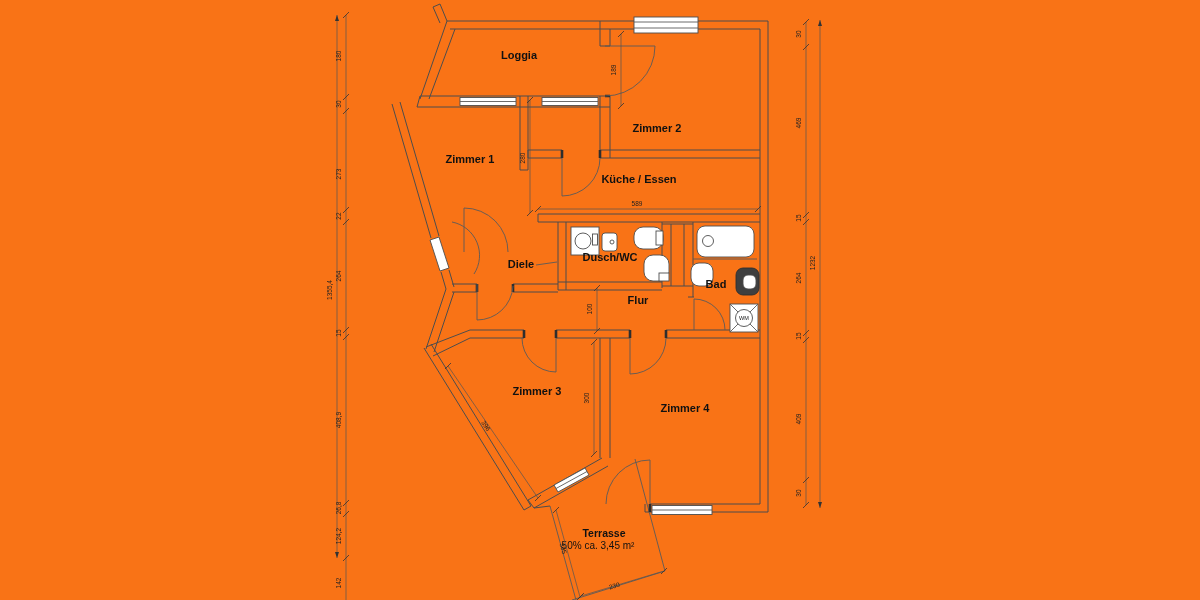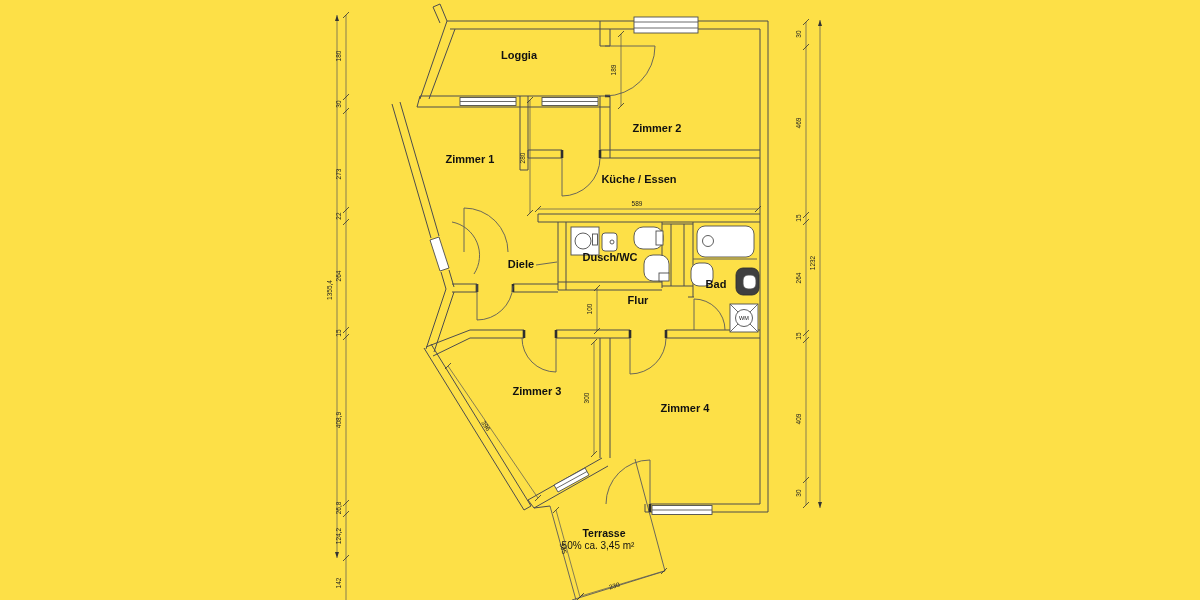--- a/index.html
+++ b/index.html
@@ -1,16 +1,16 @@
 <!DOCTYPE html>
 <html><head>
 <meta charset="utf-8">
 <style>
   html,body{margin:0;padding:0;background:#fff;}
-  .stage{width:1200px;height:600px;position:relative;background:#fde047;overflow:hidden;}
+  .stage{width:1200px;height:600px;position:relative;background:#f97316;overflow:hidden;}
   svg{display:block;}
   .wall{stroke:#4d4d4d;stroke-width:1;fill:none;stroke-linecap:butt;}
   .thin{stroke:#5a5a5a;stroke-width:.9;fill:none;}
   .jamb{stroke:#2e2e2e;stroke-width:2.6;fill:none;}
   .fix{stroke:#4d4d4d;stroke-width:.9;fill:#fff;}
   .fixdark{stroke:#2f2f2f;stroke-width:.9;fill:#3f3f3f;}
   .dimline{stroke:#555;stroke-width:.7;fill:none;}
   .dimtick{stroke:#333;stroke-width:.8;fill:none;}
   .dimarrow{fill:#333;stroke:none;}
   .dim{font:6.5px "Liberation Sans",sans-serif;fill:#222;text-anchor:middle;}

